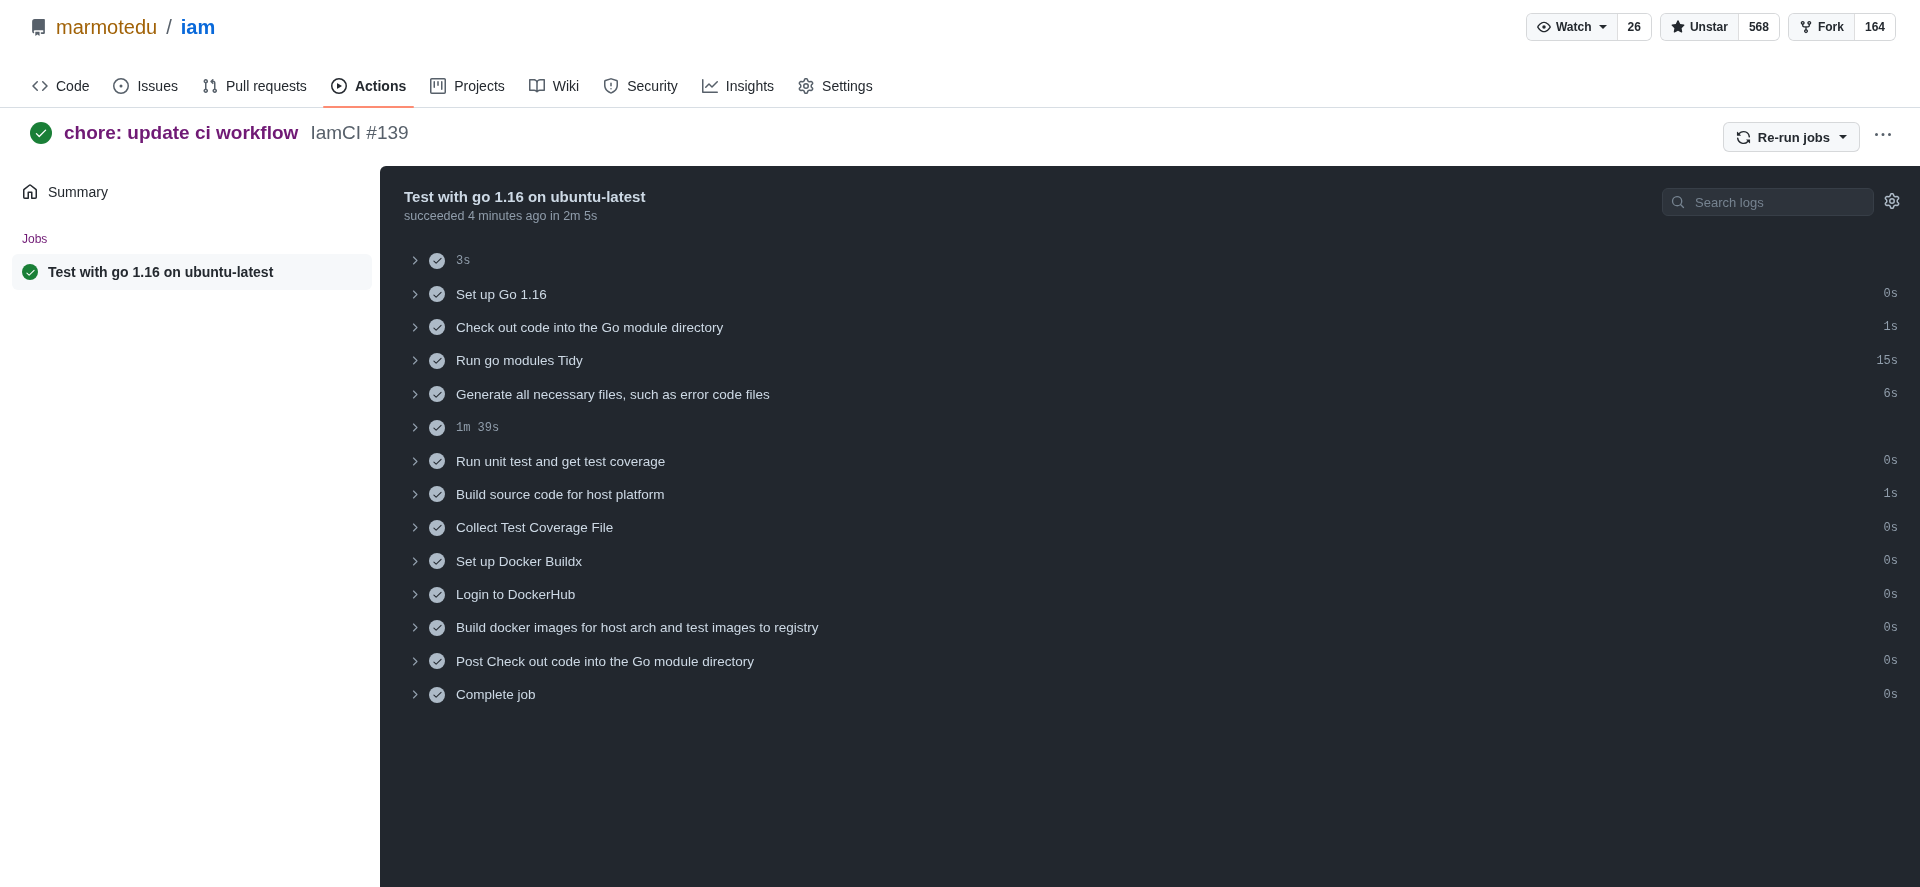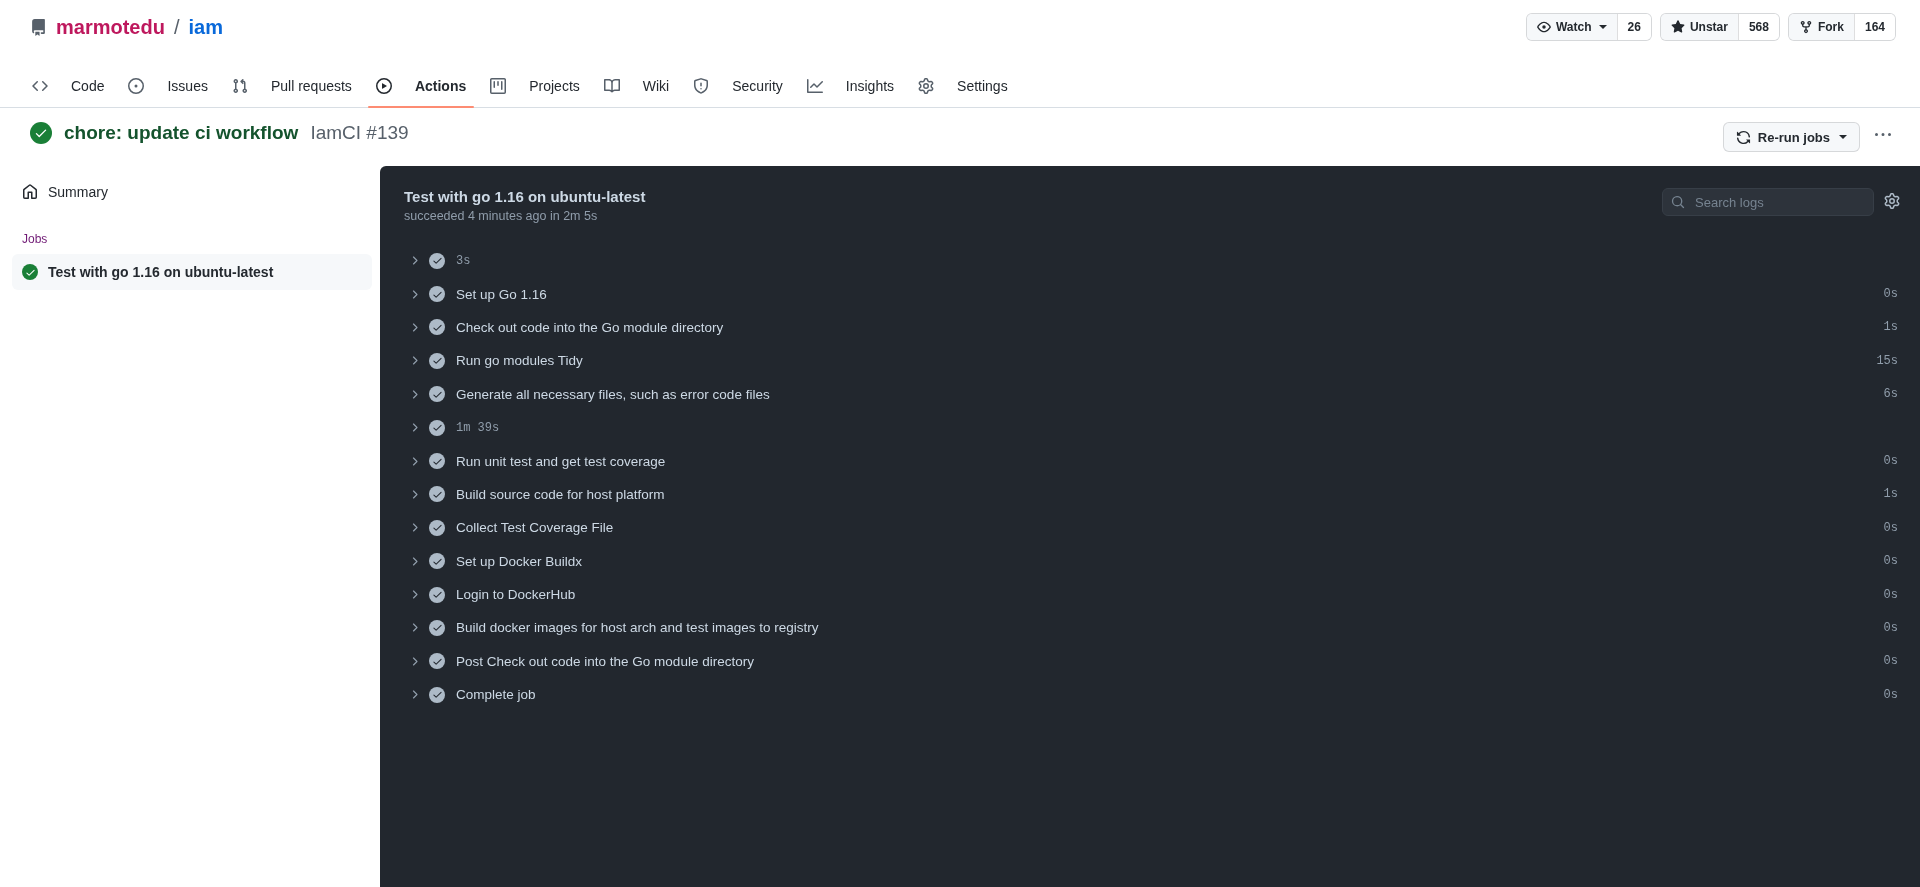--- a/index.html
+++ b/index.html
@@ -18,21 +18,21 @@
     background: #ffffff;
     border-bottom: 1px solid #d8dee4;
   }
   .repo-title {
     position: absolute;
     left: 30px; top: 16px;
     display: flex; align-items: center; gap: 9px;
     font-size: 20px;
   }
   .repo-icon { color: #57606a; display: flex; align-items: center; }
-  .repo-owner { color: #be185d; text-decoration: none; font-weight: 700; }
+  .repo-owner { color: #a16207; text-decoration: none; font-weight: 400; }
   .repo-slash { color: #57606a; font-weight: 300; }
   .repo-name { color: #0969da; text-decoration: none; font-weight: 600; }
 
   
   .social-row {
     position: absolute;
     right: 24px; top: 13px;
     display: flex; align-items: center; gap: 8px;
   }
   .btn-group {
@@ -70,21 +70,21 @@
 
   
   .nav-tabs {
     position: absolute;
     left: 24px; bottom: 0;
     display: flex; align-items: flex-end;
     gap: 8px;
     height: 48px;
   }
   .nav-tab {
-    display: flex; align-items: center; gap: 23px;
+    display: flex; align-items: center; gap: 8px;
     padding: 0 8px 13px 8px;
     font-size: 14px;
     color: #24292f;
     text-decoration: none;
     position: relative;
     cursor: pointer;
     white-space: nowrap;
   }
   .nav-tab .tab-ico { color: #57606a; display: flex; align-items: center; }
   .nav-tab.active { font-weight: 600; }
@@ -109,21 +109,21 @@
     margin-left: 6px;
   }
   .status-check {
     width: 22px; height: 22px;
     border-radius: 50%;
     background: #1a7f37;
     display: flex; align-items: center; justify-content: center;
     flex: 0 0 auto;
   }
   .run-name {
-    font-size: 19px; font-weight: 600; color: #14532d;
+    font-size: 19px; font-weight: 600; color: #701a75;
   }
   .run-sub { font-size: 19px; color: #57606a; font-weight: 400; }
 
   .run-actions {
     position: absolute;
     right: 22px; top: 14px;
     display: flex; align-items: center; gap: 8px;
   }
   .btn-rerun {
     display: flex; align-items: center; gap: 7px;

